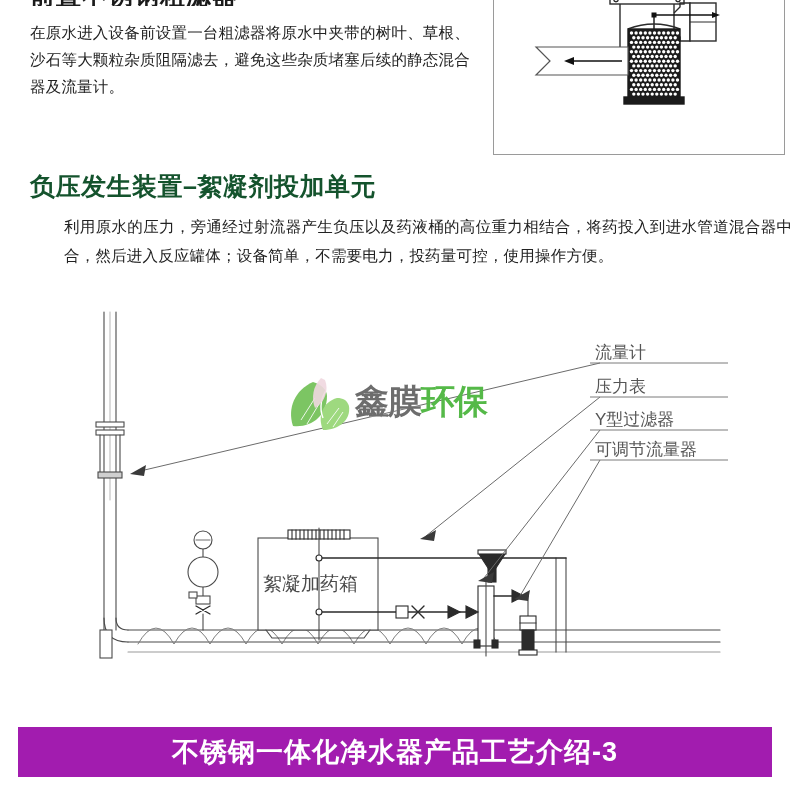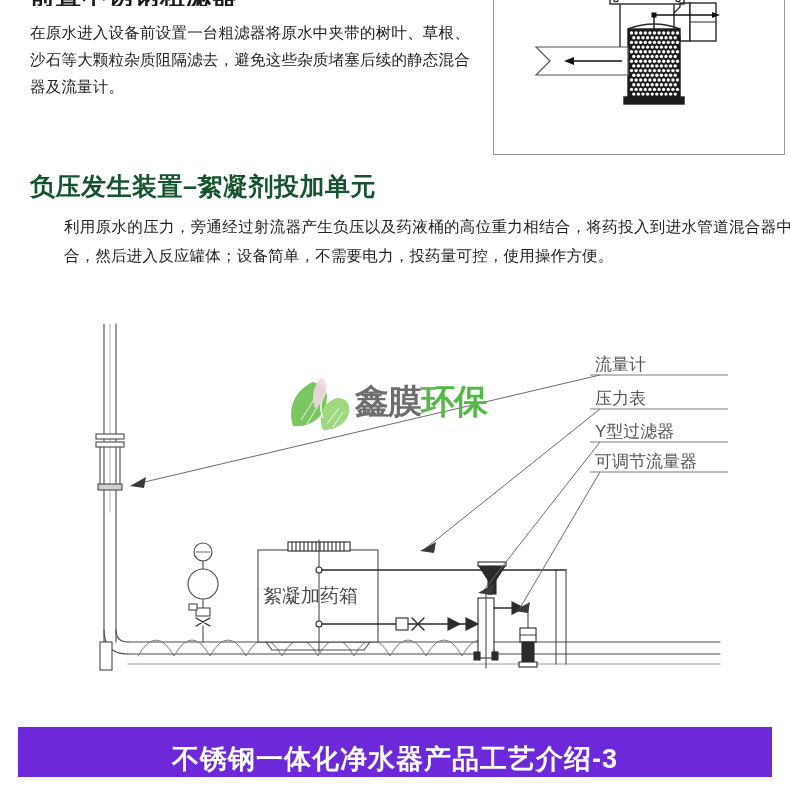--- a/index.html
+++ b/index.html
@@ -74,21 +74,21 @@
     line-height: 29px;
     color: #222;
     letter-spacing: 0.2px;
     text-align: justify;
     margin-left: 36px;
   }
 
   
   .figure-main {
     position: absolute;
-    left: 60px; top: 312px;
+    left: 60px; top: 300px;
     width: 700px; height: 400px;
     overflow: hidden;
   }
   .figure-main svg { display: block; }
 
   
   .watermark {
     position: absolute;
     left: 283px; top: 372px;
     width: 240px; height: 62px;
@@ -104,23 +104,23 @@
     white-space: nowrap;
   }
   .wm-dark { color: #6d6d6d; text-shadow: 0 0 1px rgba(255,255,255,.8); }
   .wm-green { color: #55b948; }
 
   
   .banner {
     position: absolute;
     left: 18px; top: 727px;
     width: 754px; height: 50px;
-    background: #6d28d9;
+    background: #a21caf;
     display: flex;
-    align-items: flex-end;
+    align-items: center;
     justify-content: center;
   }
   .banner-title {
     color: #ffffff;
     font-size: 27px;
     font-weight: bold;
     letter-spacing: 1px;
     white-space: nowrap;
   }
 </style>

